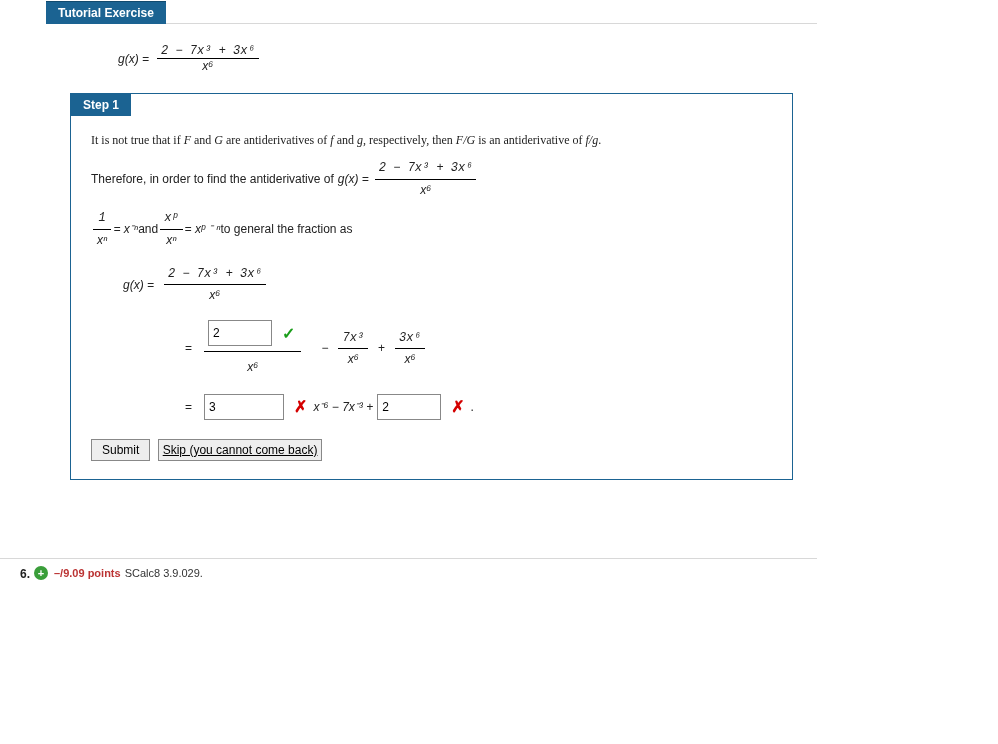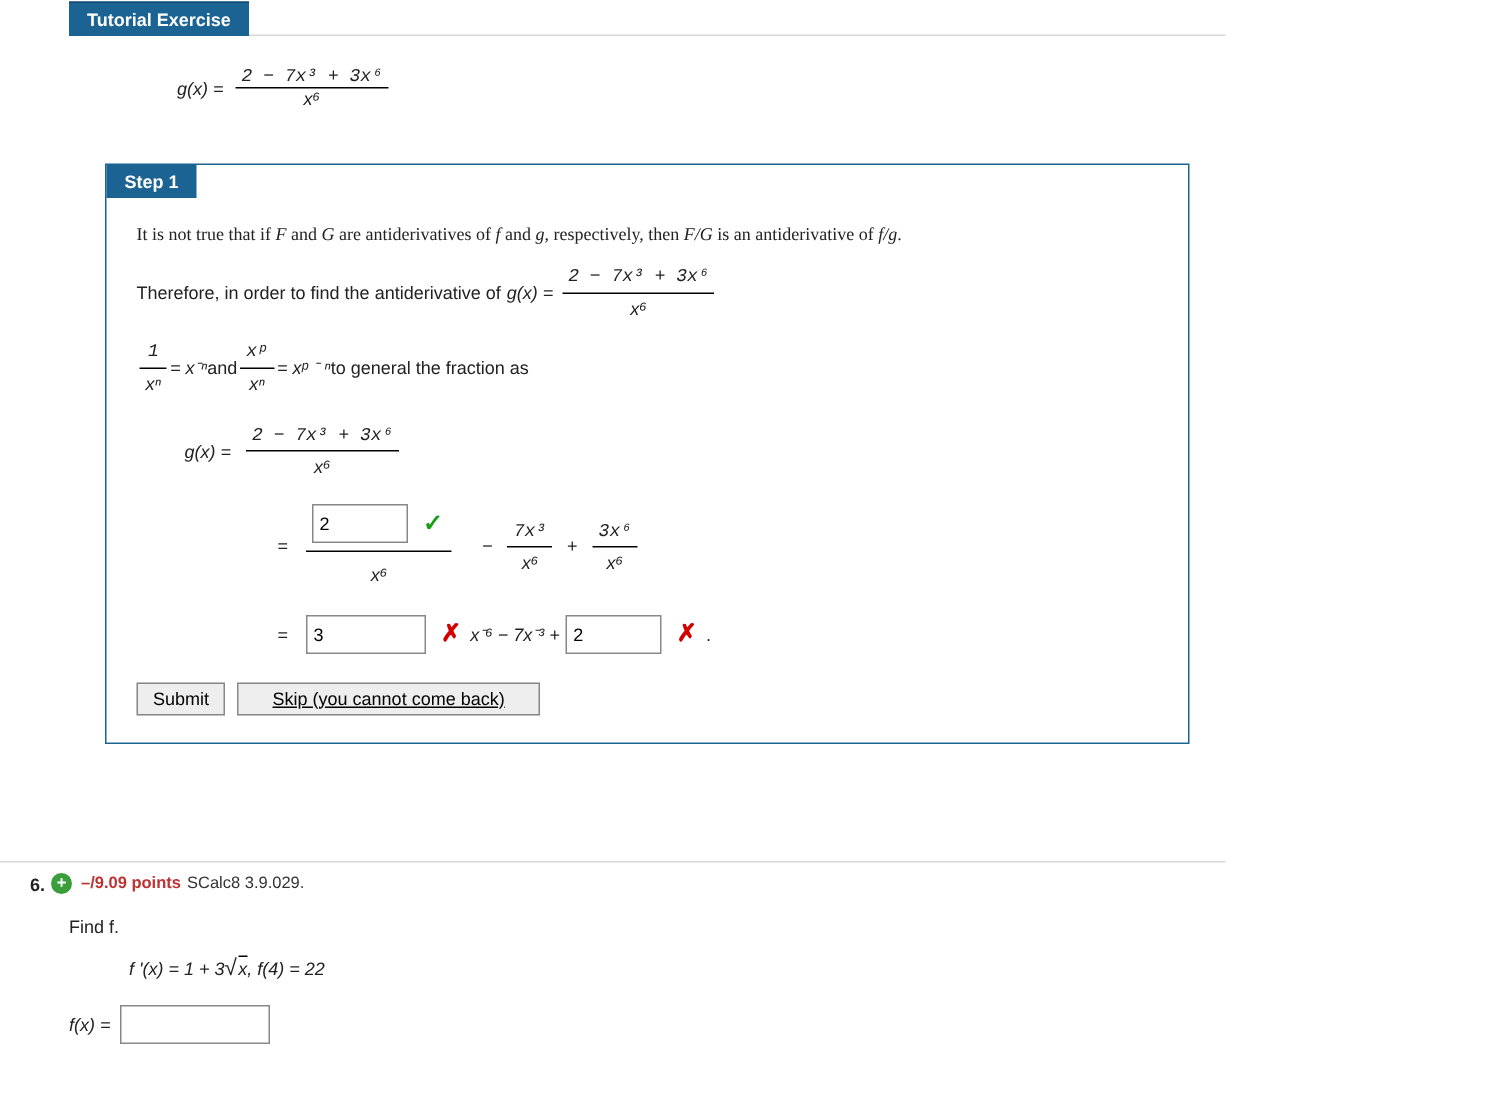--- a/index.html
+++ b/index.html
@@ -46,21 +46,21 @@
   margin: 6px 0 10px 0;
 }
 .math-block {
   margin-left: 48px;
   margin-top: 6px;
   margin-bottom: 6px;
 }
 .italic { font-style: italic; }
 .step-box {
   border: 1px solid #1b6392;
-  margin: 36px 0 0 0;
+  margin: 20px 0 0 0;
 }
 .step-header {
   background: #1b6392;
   color: #fff;
   font-weight: bold;
   padding: 4px 12px;
   font-size: 12px;
   display: inline-block;
 }
 .step-body {
@@ -136,21 +136,21 @@
   background: #eee;
   border: 1px solid #888;
   padding: 3px 10px;
   font-size: 12px;
   cursor: pointer;
   margin-right: 4px;
 }
 .skip-btn {
   background: #eee;
   border: 1px solid #888;
-  padding: 3px 23px;
+  padding: 3px 4px;
   font-size: 12px;
   cursor: pointer;
   text-decoration: underline;
   text-align: right;
 }
 .button-row { margin-top: 18px; }
 .sqrt {
   border-top: 1px solid #000;
   padding-top: 1px;
   margin-left: 1px;
@@ -303,28 +303,15 @@
 
   <div class="q-block">
     <div style="display:flex;">
       <span class="q-num">6.</span>
       <div class="q-head">
         <span class="expand-icon">+</span>
         <span class="q-points">–/9.09 points</span>
         <span class="q-ref">SCalc8 3.9.029.</span>
       </div>
     </div>
-    <div class="q-body">
-      <div style="margin-bottom:12px;">
-        <span>Find f.</span> <span class="italic"></span>
-      </div>
-      <div style="margin-left:40px; margin-bottom:16px;" class="italic">
-        <span>f '(x) = 1 + 3</span><span class="radic">√</span><span class="sqrt">x</span><span>,    f(4) = 22</span>
-      </div>
-      <div class="mathline">
-        <span class="italic">f(x)  =</span>
-        <span style="width:6px"></span>
-        <input class="q-input" style="">
-      </div>
-    </div>
   </div>
 
 </div>
 
 </body></html>

